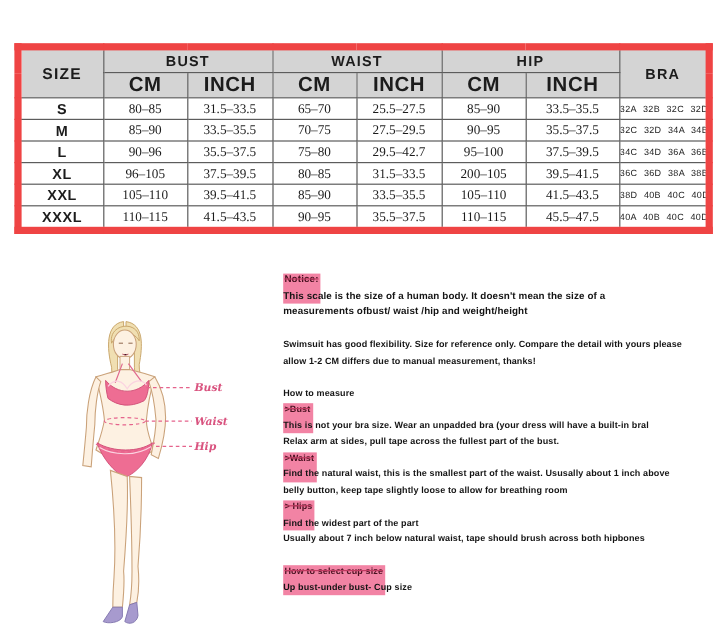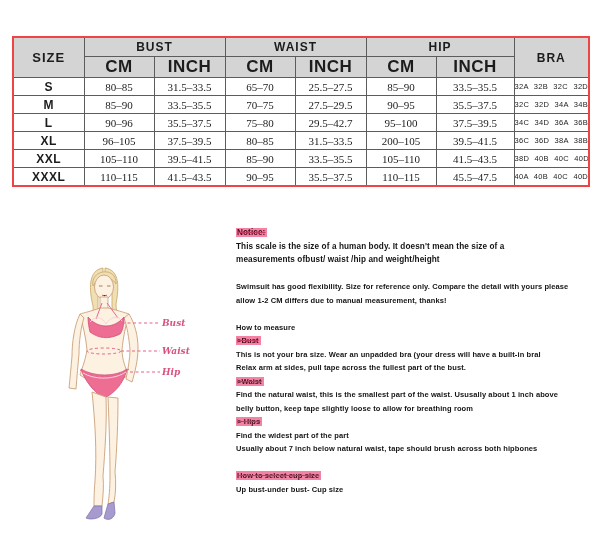--- a/index.html
+++ b/index.html
@@ -1,20 +1,20 @@
 <!DOCTYPE html>
 <html><head>
 <meta charset="utf-8">
 <style>
   html,body{margin:0;padding:0;}
   body{width:600px;height:537px;background:#ffffff;font-family:"Liberation Sans",sans-serif;position:relative;overflow:hidden;}
   .stage{position:absolute;left:0;top:0;width:600px;height:537px;background:#ffffff;}
 
   
-  table.size-chart{position:absolute;left:12px;top:36px;width:576px;border-collapse:collapse;table-layout:fixed;border:2px solid #ef4444;padding-left:10px;}
+  table.size-chart{position:absolute;left:12px;top:36px;width:576px;border-collapse:collapse;table-layout:fixed;border:6px solid #ef4444;padding-left:10px;}
   .size-chart th,.size-chart td{border:1px solid #5c5c5c;text-align:center;vertical-align:middle;padding:0;overflow:hidden;white-space:nowrap;color:#1c1c1c;}
   .size-chart thead th{background:#d4d4d4;font-weight:700;}
   .h-size{font-size:13px;letter-spacing:1px;}
   .h-group{font-size:12px;height:18px;letter-spacing:1px;}
   .h-bra{font-size:12px;letter-spacing:1px;}
   .h-unit{font-size:17px;height:16px;letter-spacing:.5px;}
   .size-chart tbody td{height:17px;background:#ffffff;}
   td.c-size{font-weight:700;font-size:12px;letter-spacing:.5px;}
   td.c-num{font-family:"Liberation Serif",serif;font-size:11px;margin-top:18px;}
   td.inch{background:#eaeaea;}
@@ -22,21 +22,21 @@
 
   
   .fig{position:absolute;left:50px;top:256px;width:180px;height:272px;}
   .script-label{font-family:"DejaVu Serif",serif;font-style:italic;font-weight:bold;font-size:9px;fill:#d9537f;}
 
   
   .notes{position:absolute;left:236px;top:226px;width:364px;color:#141414;font-weight:700;}
   .notes .ln{line-height:13.5px;height:13.5px;font-size:7.5px;letter-spacing:.1px;white-space:nowrap;}
   .notes .big{font-size:8.2px;}
   .notes .gap{height:13.5px;}
-  .hl{background:#f283a4;color:#47101f;text-decoration:line-through;text-decoration-color:#c13b62;padding:0 2px 0 1px;}
+  .hl{background:#f283a4;color:#47101f;text-decoration:line-through;text-decoration-color:#c13b62;padding:0 2px 16px 1px;}
 </style>
 </head>
 <body>
 
 <div class="stage">
 
   <table class="size-chart">
     <colgroup>
       <col style="width:71px">
         <col style="width:70px">

